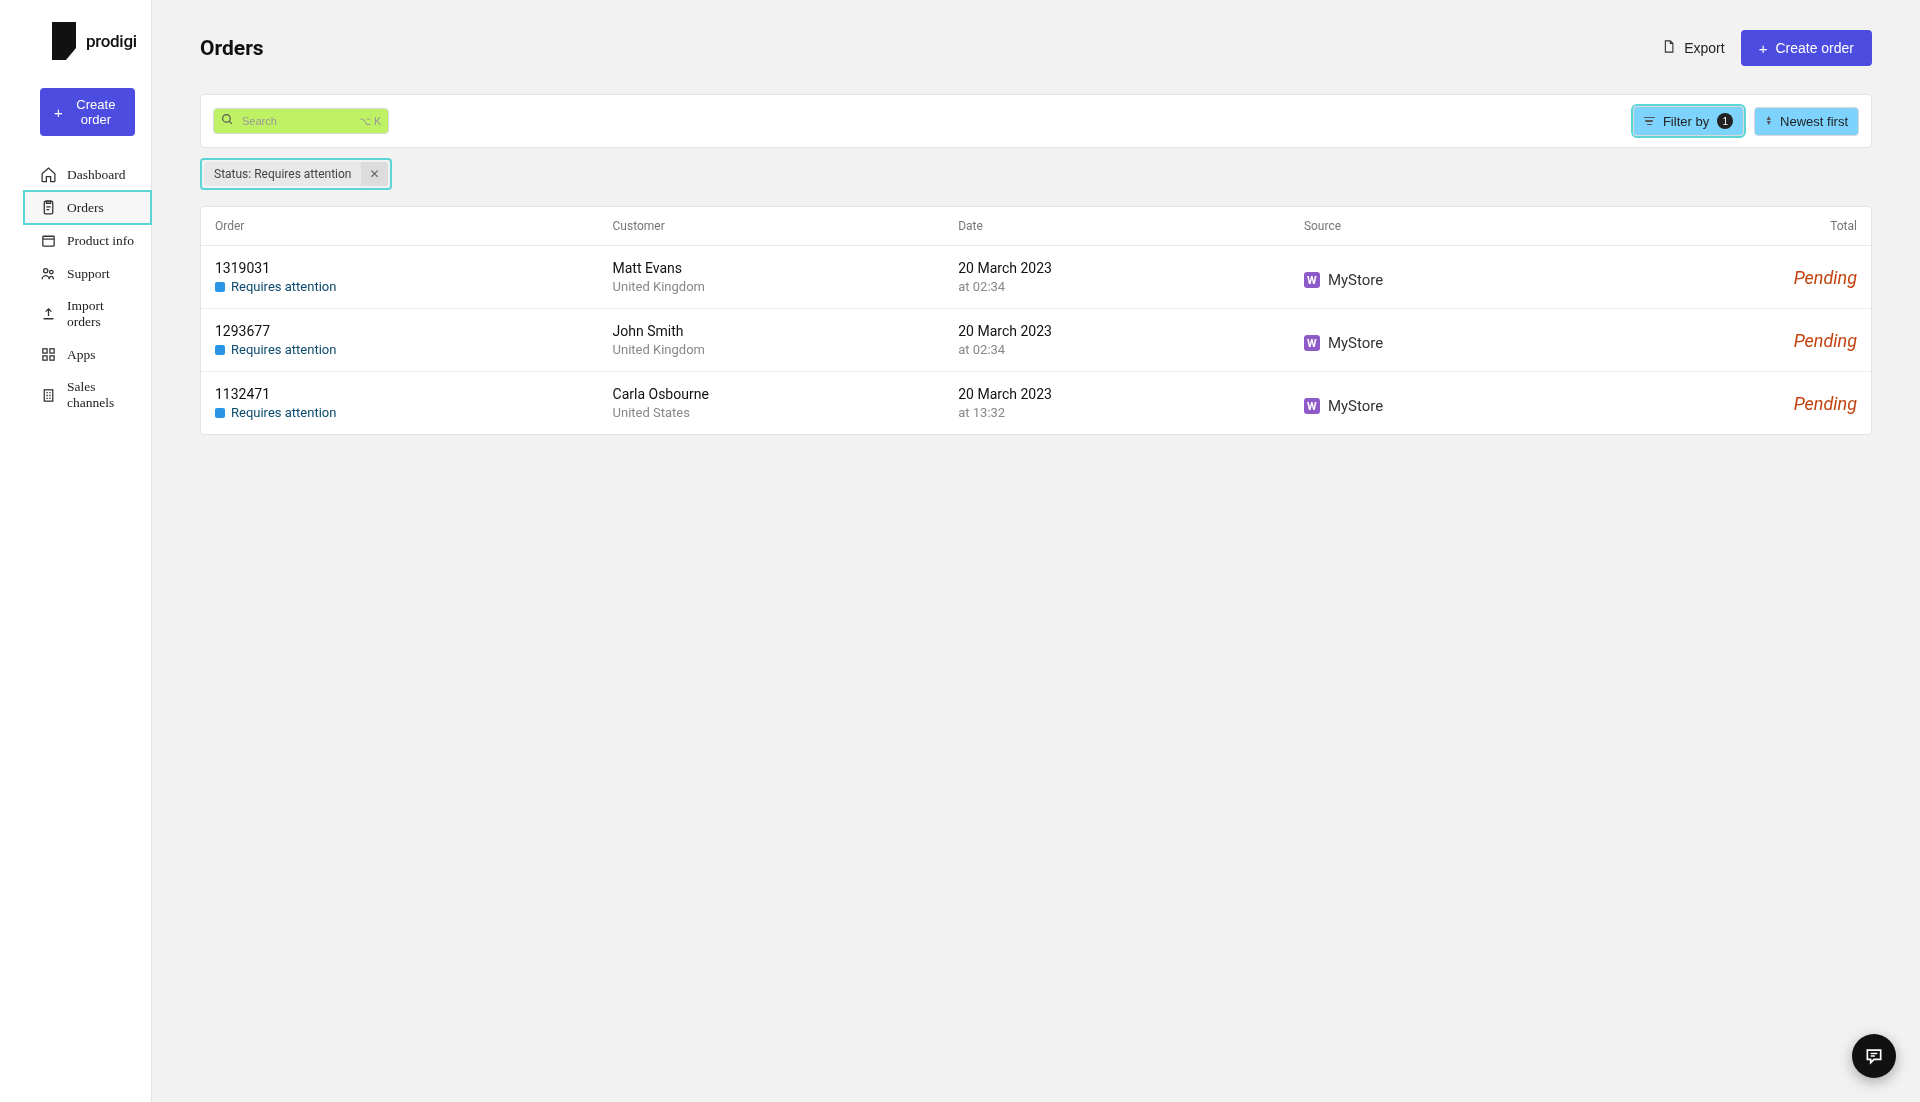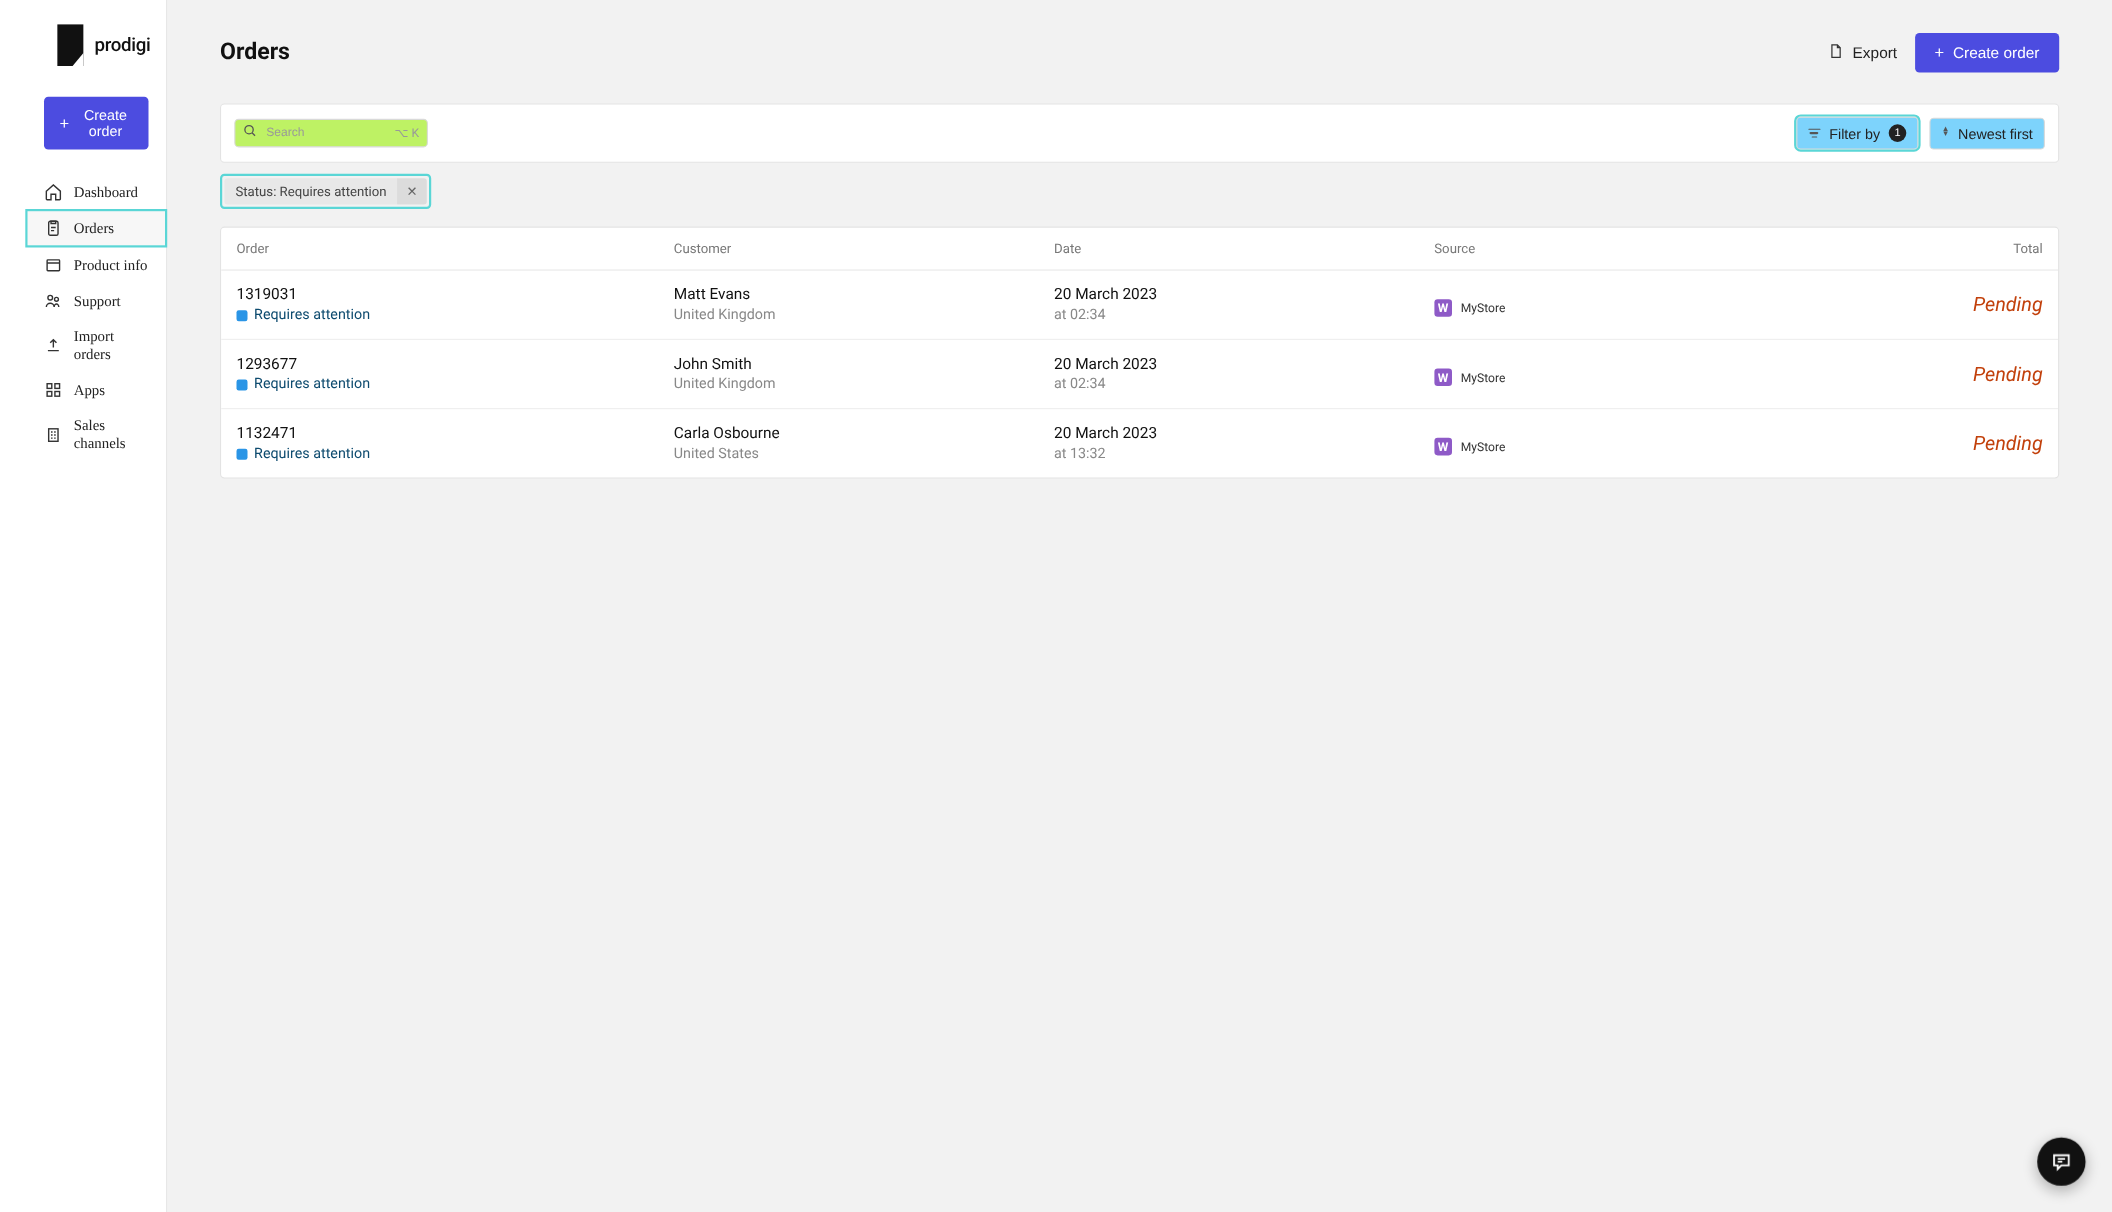--- a/index.html
+++ b/index.html
@@ -70,21 +70,21 @@
     .status-dot { width: 10px; height: 10px; border-radius: 2px; background: #2a95e6; display: inline-block; }
     
     .customer-cell .c-name { font-size: 14px; color: #111; margin-bottom: 3px; }
     .customer-cell .c-country { font-size: 13px; color: #888; }
     
     .date-cell .d-date { font-size: 14px; color: #111; margin-bottom: 3px; }
     .date-cell .d-time { font-size: 13px; color: #888; }
     
     .source-cell { display: flex; align-items: center; gap: 8px; padding-top: 6px; }
     .source-badge { width: 16px; height: 16px; background: #8e5ac7; color: #fff; border-radius: 3px; font-size: 11px; font-weight: 700; display: inline-flex; align-items: center; justify-content: center; }
-    .source-name { font-size: 11px; color: #333; }
+    .source-name { font-size: 15px; color: #333; }
     
     .total-cell { text-align: right; font-size: 18px; color: #c2410c; font-style: italic; }
     
     .chat-bubble { position: fixed; bottom: 24px; right: 24px; width: 44px; height: 44px; background: #111; border-radius: 50%; display: flex; align-items: center; justify-content: center; cursor: pointer; box-shadow: 0 4px 14px rgba(0,0,0,0.3); }
     .chat-bubble svg { width: 20px; height: 20px; }
   </style>
 </head>
 <body>
 
 <div class="app">

